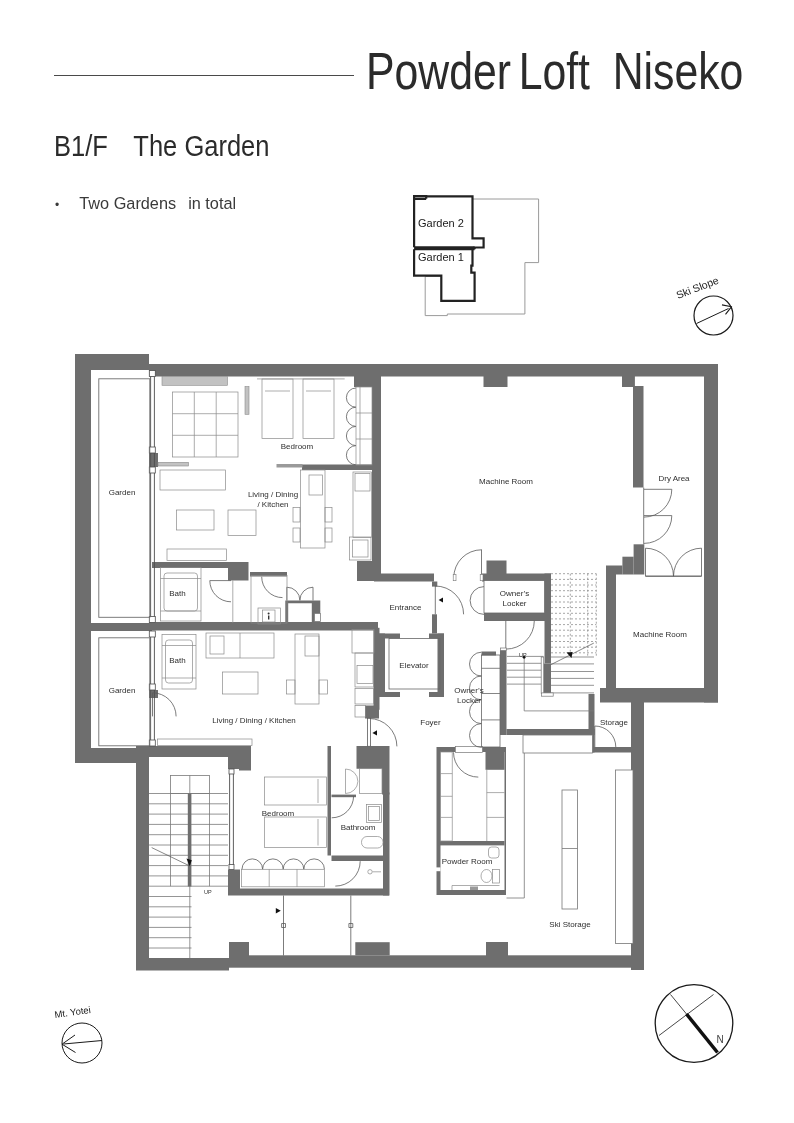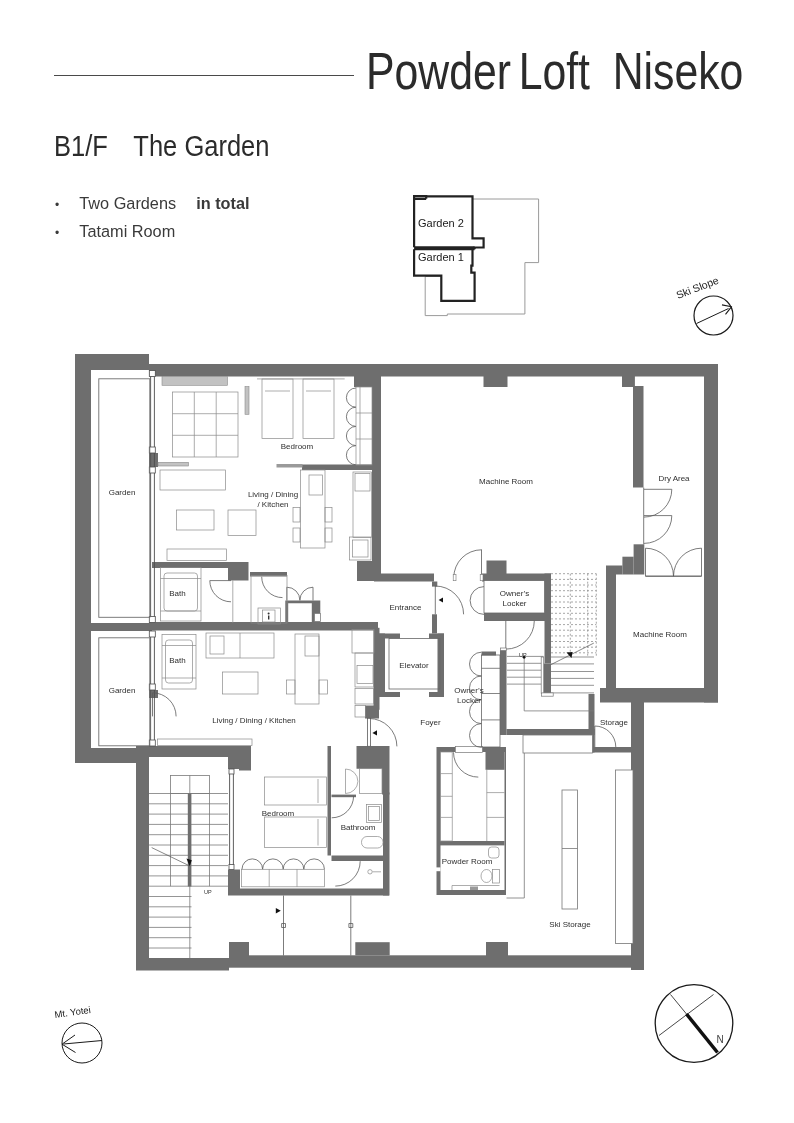--- a/index.html
+++ b/index.html
@@ -11,25 +11,24 @@
 <body>
 
 <div class="abs" style="left:54px;top:75px;width:300px;height:1px;background:#4a4a4a;"></div>
 
 <div class="abs" style="left:366px;top:41.4px;font-size:52px;color:#2b2b2b;white-space:nowrap;transform:scaleX(0.822);transform-origin:0 0;">Powder<span style="margin-left:9.4px;">Loft</span><span style="margin-left:27.7px;">Niseko</span></div>
 
 <div class="abs" style="left:53.9px;top:130.1px;font-size:29px;color:#2b2b2b;white-space:nowrap;transform:scaleX(0.88);transform-origin:0 0;">B1/F<span style="margin-left:28.9px;">The Garden</span></div>
 
 <div class="abs" style="left:55px;top:190.1px;font-size:16.3px;color:#3a3a3a;line-height:26.2px;">
 
-  <div><span style="display:inline-block;width:24.3px;font-size:12px;">•</span><span>Two Gardens<span style="margin-left:20px;font-weight:bold;">in total</span></span></div>
-
-
-
-  <div><span style="display:inline-block;width:24.3px;font-size:12px;">•</span><span>Tatami Room</span></div>
+  <div><span style="display:inline-block;width:24.3px;font-size:12px;">•</span><span>Two Gardens<span style="margin-left:12px;">in total</span></span></div>
+
+
+
 </div>
 
 <svg class="abs" style="left:0;top:0;" width="794" height="1123" viewBox="0 0 794 1123" fill="none">
 
 <g stroke="#9a9a9a" stroke-width="1" fill="none">
 
   <path d="M472.5,199 L538.6,199 L538.6,262.6 L524.9,262.6 L524.9,314 L447.3,314 L447.3,315.6 L425.2,315.6 L425.2,276.5 L441.3,276.5"></path>
 </g>
 <g stroke="#222" stroke-width="2.2" fill="none">
 

